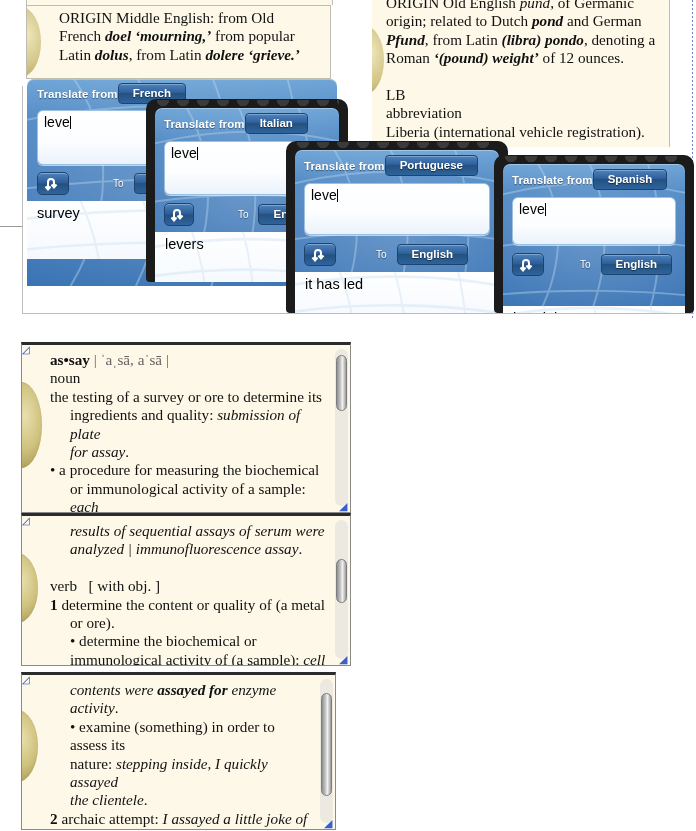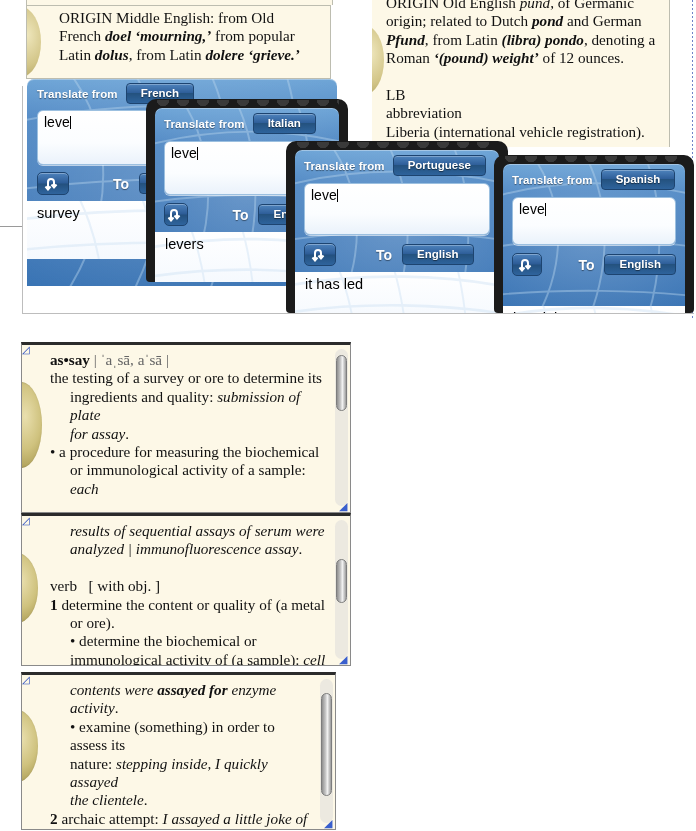--- a/index.html
+++ b/index.html
@@ -107,21 +107,20 @@
   }
   .globe svg{width:100%;height:100%;display:block;}
 
   .trow{position:relative;display:flex;align-items:center;padding:4px 10px;border-radius:9px;}
   .tlabel{
     color:#ffffff;font-weight:bold;font-size:11.5px;
     text-shadow:0 1px 1px rgba(0,0,0,.45);
     letter-spacing:.1px;white-space:nowrap;
   }
   .pill{
-    margin-left:8px;
     background:linear-gradient(to bottom,#4e83bc 0%,#2f5f9a 45%,#24527f 50%,#2e639c 100%);
     border:1px solid #1d4470;
     border-radius:4px;
     color:#fff;font-weight:bold;font-size:11.5px;
     padding:3px 14px 4px 14px;
     text-shadow:0 1px 1px rgba(0,0,0,.5);
     box-shadow:inset 0 1px 0 rgba(255,255,255,.28);
     white-space:nowrap;
   }
   .tfield{
@@ -138,21 +137,21 @@
      vertical-align:-2px;margin-left:0px;}
   .swapbtn{
     width:30px;height:21px;border-radius:5px;
     background:linear-gradient(to bottom,#4d82bc 0%,#2c5b96 48%,#23507e 52%,#2f649d 100%);
     border:1px solid #1d4470;
     box-shadow:inset 0 1px 0 rgba(255,255,255,.3);
     display:flex;align-items:center;justify-content:center;
     color:#fff;font-size:13px;line-height:1;
   }
   .torow{display:flex;align-items:center;padding:3px 10px;position:relative;}
-  .to-lab{color:#fff;font-weight:bold;font-size:14px;margin-left:auto;
+  .to-lab{color:#fff;font-weight:normal;font-size:10px;margin-left:auto;
      text-shadow:0 1px 1px rgba(0,0,0,.45);}
   .resultbar{
     position:relative;margin:3px 0 0 0;
     background:linear-gradient(to bottom,#ffffff 0%,#f5f9fe 100%);
     padding:4px 10px 8px 10px;
     font-size:14.5px;color:#000;
     min-height:22px;
   }
   .resultbar .globe{opacity:.45;}
   .rtext{position:relative;}
@@ -426,20 +425,21 @@
   </div>
 
   <div class="dictpane" style="left:21px;top:342px;width:330px;height:171px;border:1px solid #8a8a8a;border-top:3px solid #2b2b2b;">
     <div class="resize-tl">◿</div>
     <div class="spine" style="left:-22px;top:48%;"></div>
     <div class="dict-body" style="padding:6px 24px 4px 28px;">
       <p>
         <span class="bd">as•say</span>
         <span style="color:#666;">| ˈaˌsā,  aˈsā |</span>
       </p>
+      <p>noun</p>
       <p>the testing of a survey or ore to determine its</p>
       <p class="hang2">ingredients and quality: <span class="it">submission of plate</span></p>
       <p class="hang2"><span class="it">for assay</span>.</p>
       <p>• a procedure for measuring the biochemical</p>
       <p class="hang2">or immunological activity of a sample: <span class="it">each</span></p>
 
     </div>
     <div class="vscroll">
       <div class="vthumb" style="top:4%;height:34%;"></div>
     </div>

